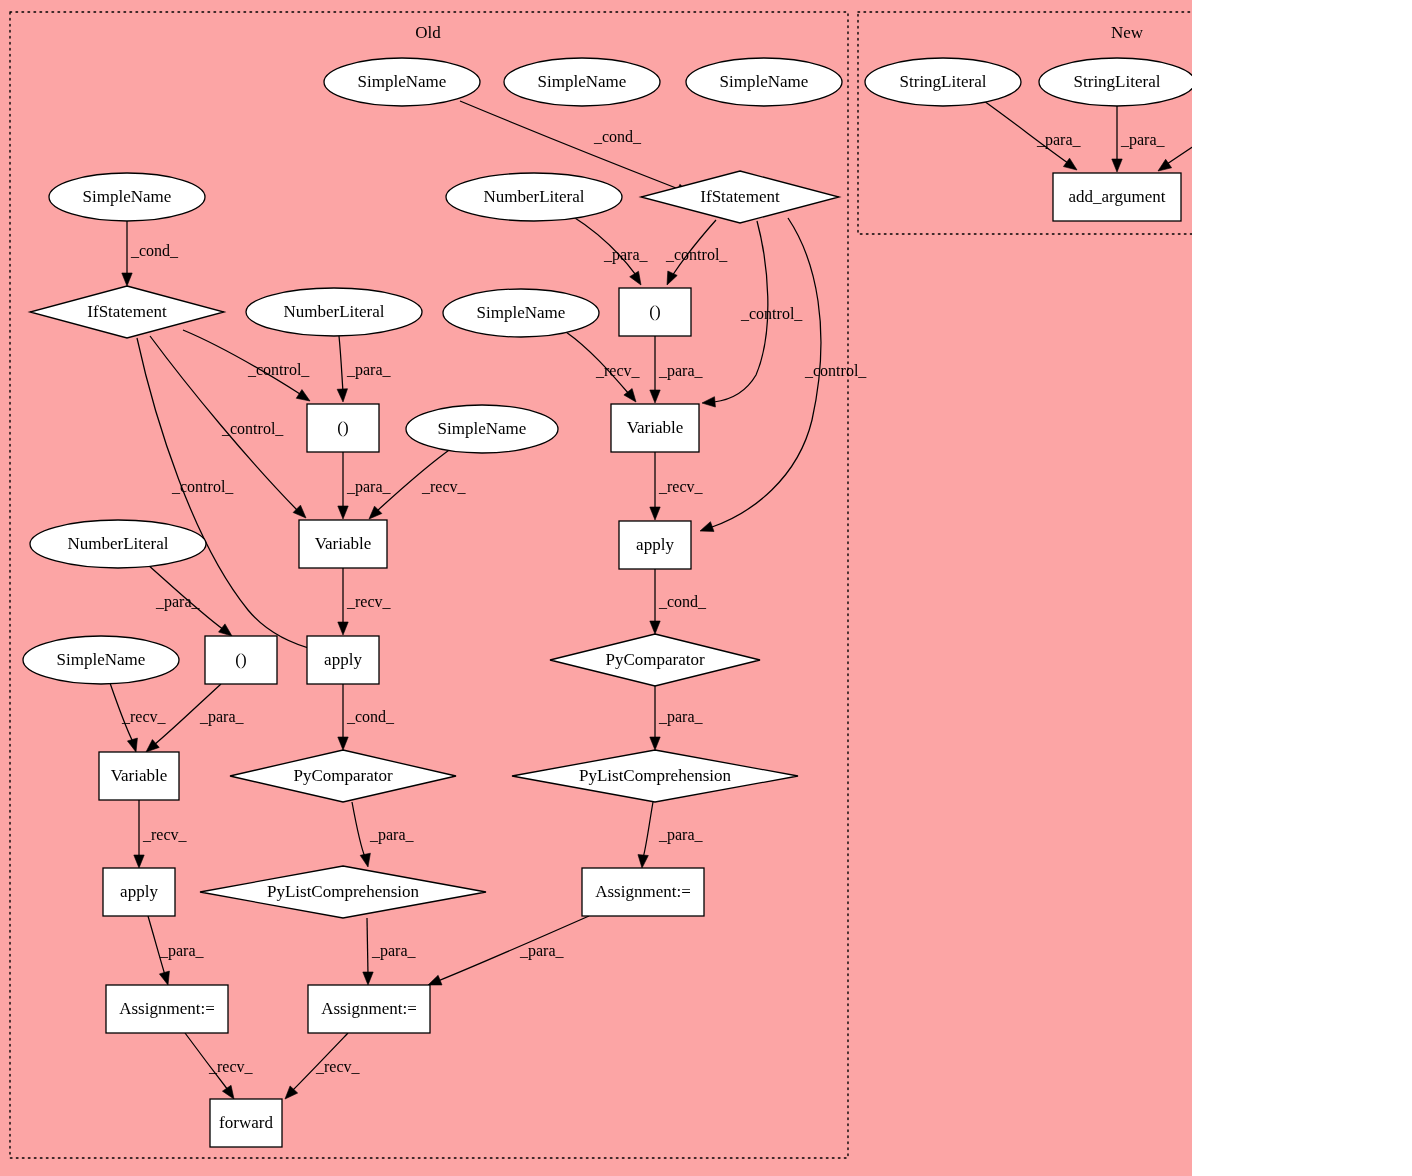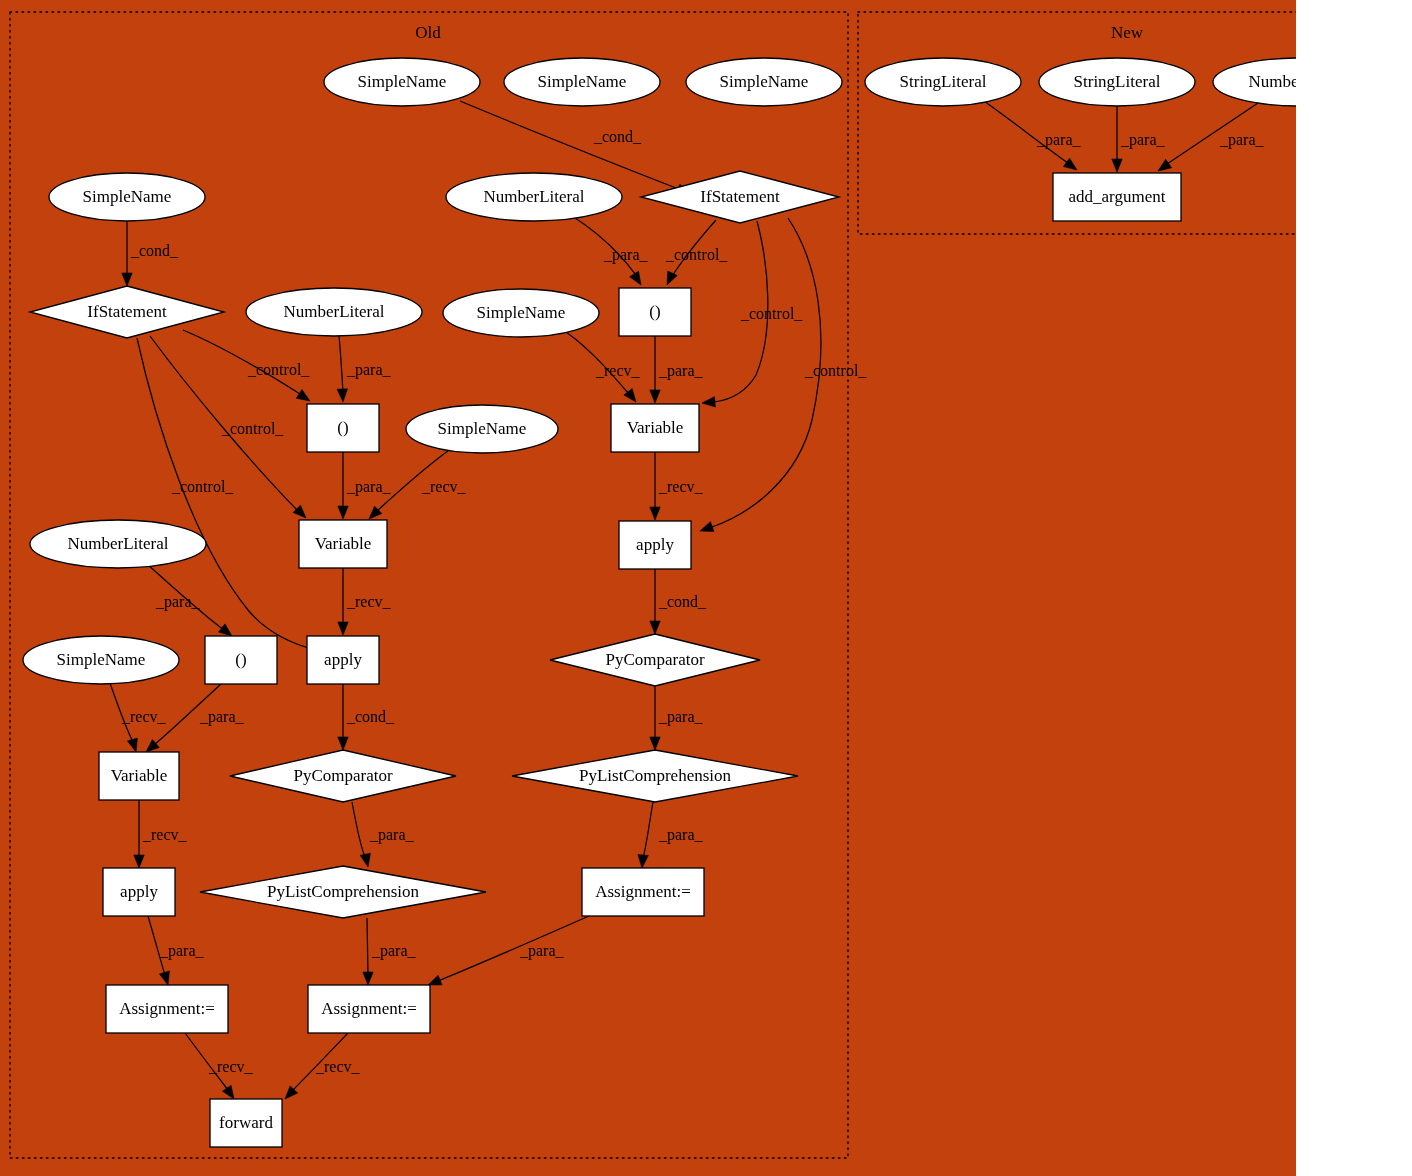--- a/index.html
+++ b/index.html
@@ -5,23 +5,23 @@
   html, body {
     margin: 0;
     padding: 0;
     background: #ffffff;
   }
   body {
     font-family: "Liberation Serif", "DejaVu Serif", serif;
   }
   #canvas {
     position: relative;
-    width: 1296px;
+    width: 1192px;
     height: 1176px;
-    background: #c2410c;
+    background: #fca5a5;
     overflow: hidden;
     text-align: right;
   }
   #graph-svg {
     position: absolute;
     top: 0;
     left: 0;
     width: 1412px;
     height: 1176px;
   }

